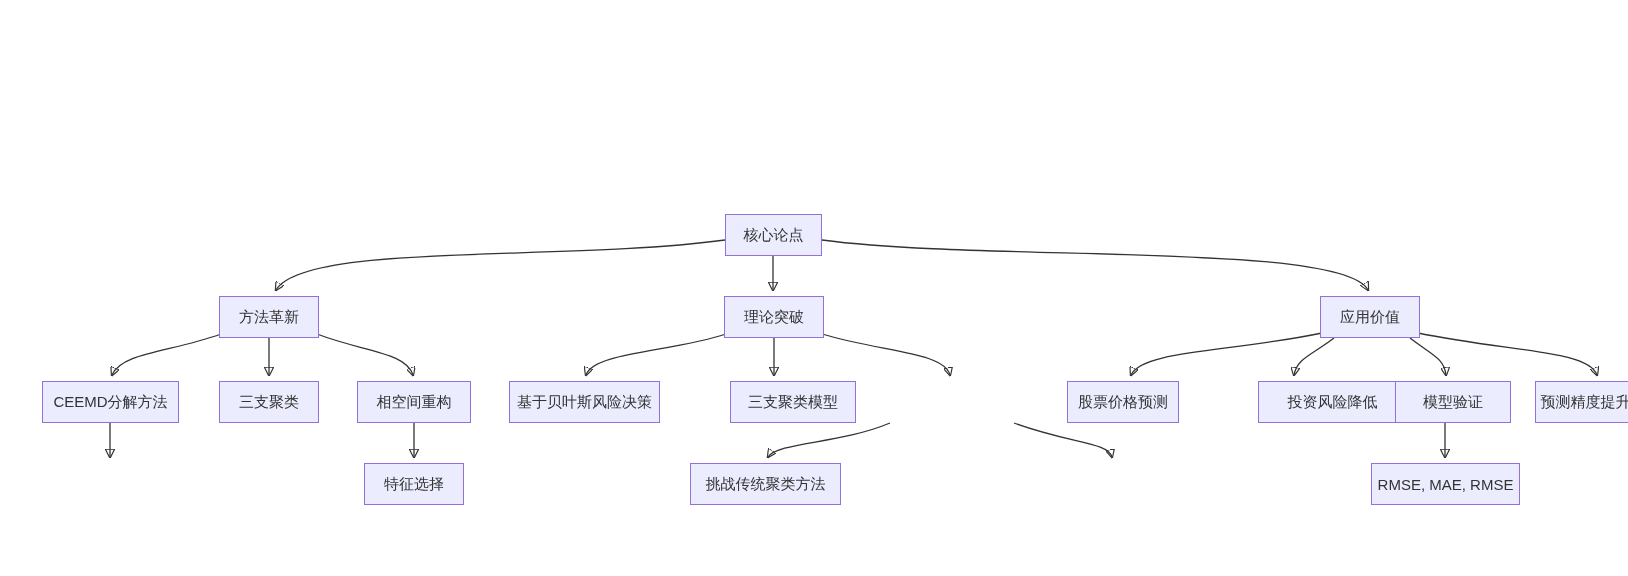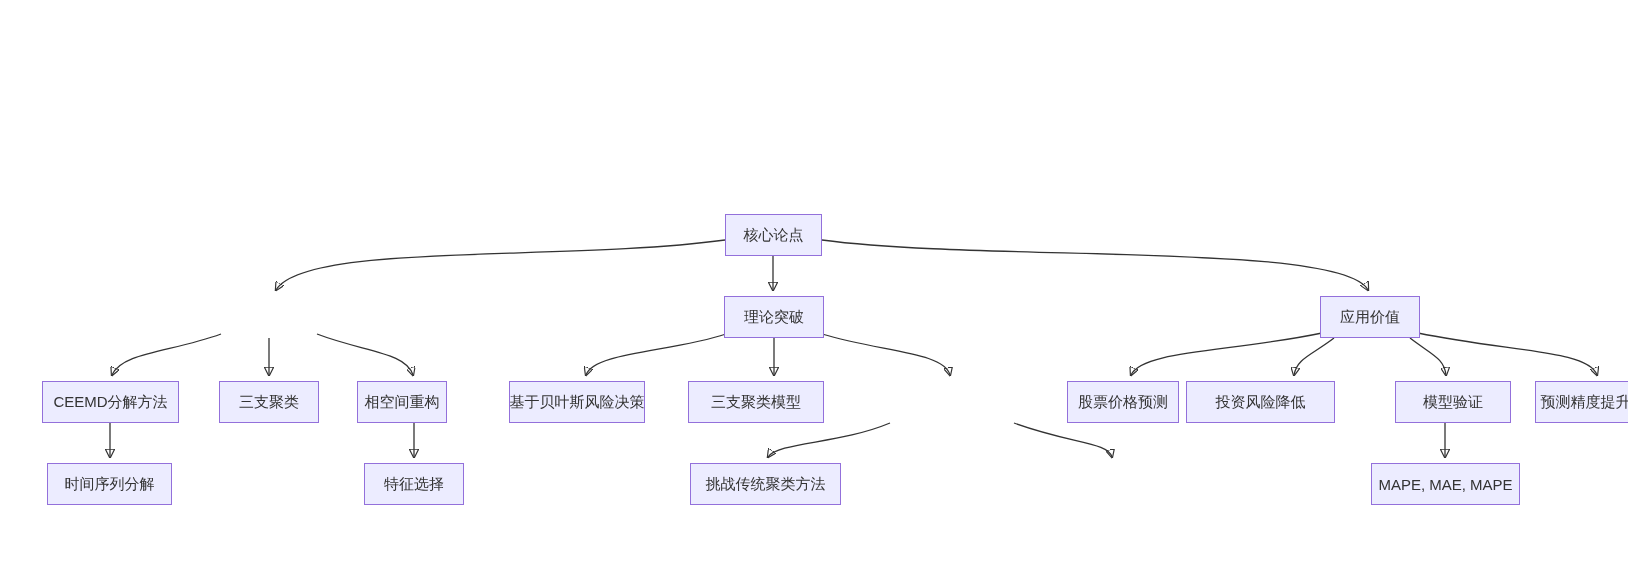--- a/index.html
+++ b/index.html
@@ -69,31 +69,31 @@
     <path d="M 1376 333 C 1468 352, 1546 350, 1555 375" marker-end="url(#arrow)"></path>
     <path d="M 68 423 L 68 457" marker-end="url(#arrow)"></path>
     <path d="M 372 423 L 372 457" marker-end="url(#arrow)"></path>
     <path d="M 848 423 C 798 444, 736 442, 726 457" marker-end="url(#arrow)"></path>
     <path d="M 972 423 C 1030 444, 1066 442, 1070 457" marker-end="url(#arrow)"></path>
     <path d="M 1403 423 L 1403 457" marker-end="url(#arrow)"></path>
   </svg>
 
   <div class="node" style="left:683px; top:214px; width:97px">核心论点</div>
 
+  <div class="node" style="left:177px; top:296px; width:100px">方法革新</div>
   <div class="node" style="left:682px; top:296px; width:100px">理论突破</div>
   <div class="node" style="left:1278px; top:296px; width:100px">应用价值</div>
 
   <div class="node" style="left:0px; top:381px; width:137px">CEEMD分解方法</div>
   <div class="node" style="left:177px; top:381px; width:100px">三支聚类</div>
-  <div class="node" style="left:315px; top:381px; width:90px">相空间重构</div>
-  <div class="node" style="left:467px; top:381px; width:136px">基于贝叶斯风险决策</div>
-  <div class="node" style="left:646px; top:381px; width:136px">三支聚类模型</div>
+  <div class="node" style="left:315px; top:381px; width:114px">相空间重构</div>
+  <div class="node" style="left:467px; top:381px; width:151px">基于贝叶斯风险决策</div>
+  <div class="node" style="left:688px; top:381px; width:126px">三支聚类模型</div>
   <div class="node" style="left:1025px; top:381px; width:112px">股票价格预测</div>
-  <div class="node" style="left:1144px; top:381px; width:149px">投资风险降低</div>
+  <div class="node" style="left:1216px; top:381px; width:149px">投资风险降低</div>
   <div class="node" style="left:1353px; top:381px; width:116px">模型验证</div>
   <div class="node" style="left:1493px; top:381px; width:101px">预测精度提升</div>
 
-  <div class="node" style="left:5px; top:463px; width:125px">时间序列分解</div>
   <div class="node" style="left:648px; top:463px; width:151px">挑战传统聚类方法</div>
   <div class="node" style="left:322px; top:463px; width:100px">特征选择</div>
-  <div class="node" style="left:1329px; top:463px; width:149px">MAPE, MAE, MAPE</div>
+  <div class="node" style="left:1329px; top:463px; width:149px">RMSE, MAE, RMSE</div>
 
 </div>
 
 </body></html>

